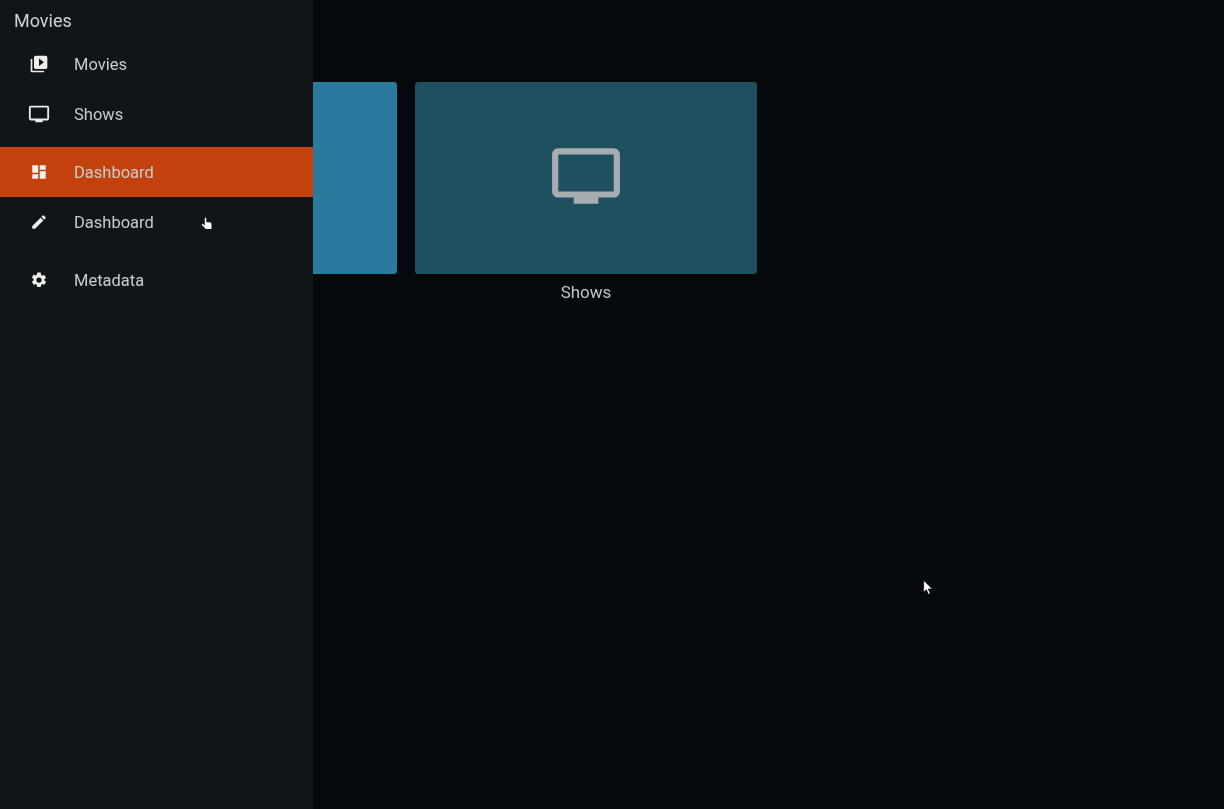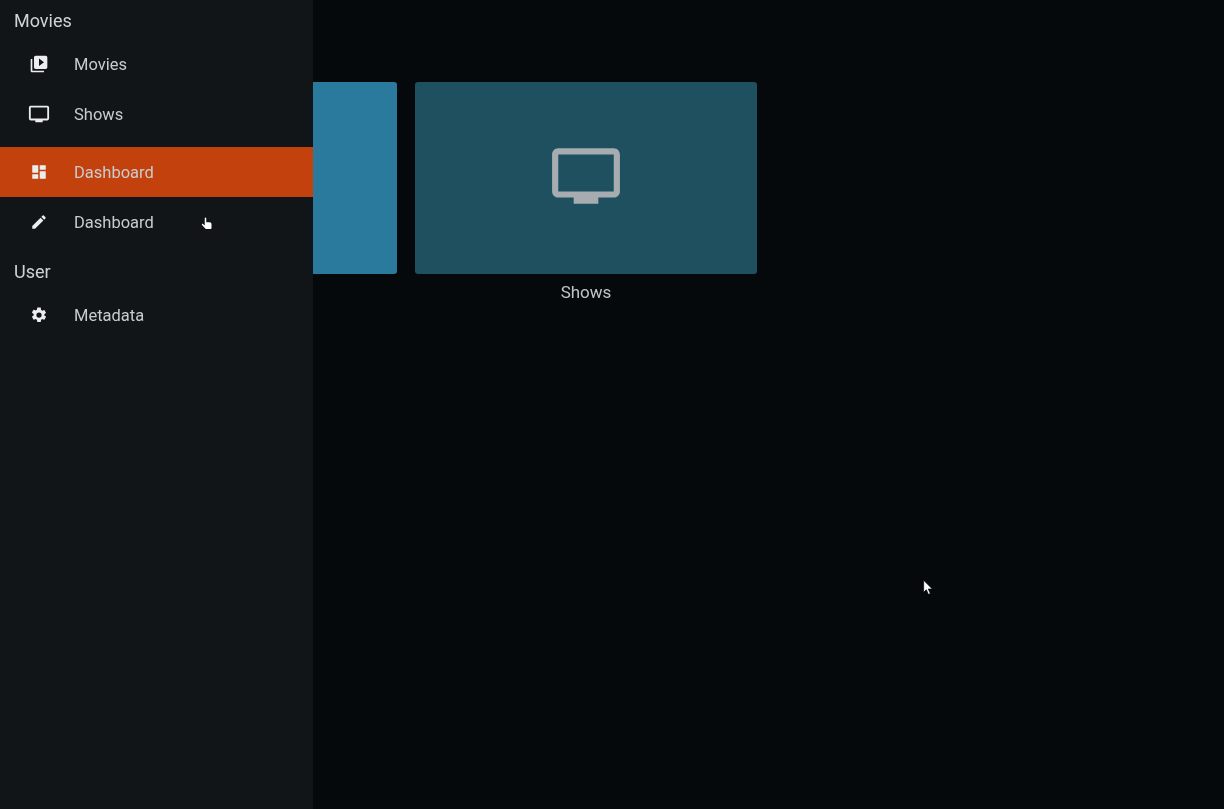--- a/index.html
+++ b/index.html
@@ -147,21 +147,20 @@
   <div class="menu-item">
     <span class="menu-icon">
       <svg viewBox="0 0 24 24" width="18" height="18">
           <path d="M3 17.25V21h3.75L17.81 9.94l-3.75-3.75L3 17.25zM20.71 7.04a1 1 0 0 0 0-1.41l-2.34-2.34a1 1 0 0 0-1.41 0l-1.83 1.83 3.75 3.75 1.83-1.83z"></path>
         </svg>
     </span>
     <span>Dashboard</span>
   </div>
 
   <div class="section-gap"></div>
-  <div class="section-header">User</div>
 
   <div class="menu-item">
     <span class="menu-icon">
       <svg viewBox="0 0 24 24" width="18" height="18">
           <path d="M19.14 12.94c.04-.31.06-.63.06-.94s-.02-.63-.06-.94l2.03-1.58a.5.5 0 0 0 .12-.64l-1.92-3.32a.5.5 0 0 0-.61-.22l-2.39.96a7.03 7.03 0 0 0-1.62-.94l-.36-2.54A.5.5 0 0 0 13.89 2h-3.78a.5.5 0 0 0-.5.42l-.36 2.54c-.58.24-1.12.56-1.62.94l-2.39-.96a.5.5 0 0 0-.61.22L2.71 8.48a.5.5 0 0 0 .12.64l2.03 1.58c-.04.31-.06.63-.06.94s.02.63.06.94L2.83 14.16a.5.5 0 0 0-.12.64l1.92 3.32c.14.24.43.34.61.22l2.39-.96c.5.38 1.04.7 1.62.94l.36 2.54c.4.24.25.42.5.42h3.78c.25 0 .46-.18.5-.42l.36-2.54c.58-.24 1.12-.56 1.62-.94l2.39.96c.24.1.5 0 .61-.22l1.92-3.32a.5.5 0 0 0-.12-.64l-2.03-1.58zM12 15.5A3.5 3.5 0 1 1 12 8.5a3.5 3.5 0 0 1 0 7z"></path>
         </svg>
     </span>
     <span>Metadata</span>
   </div>
 

